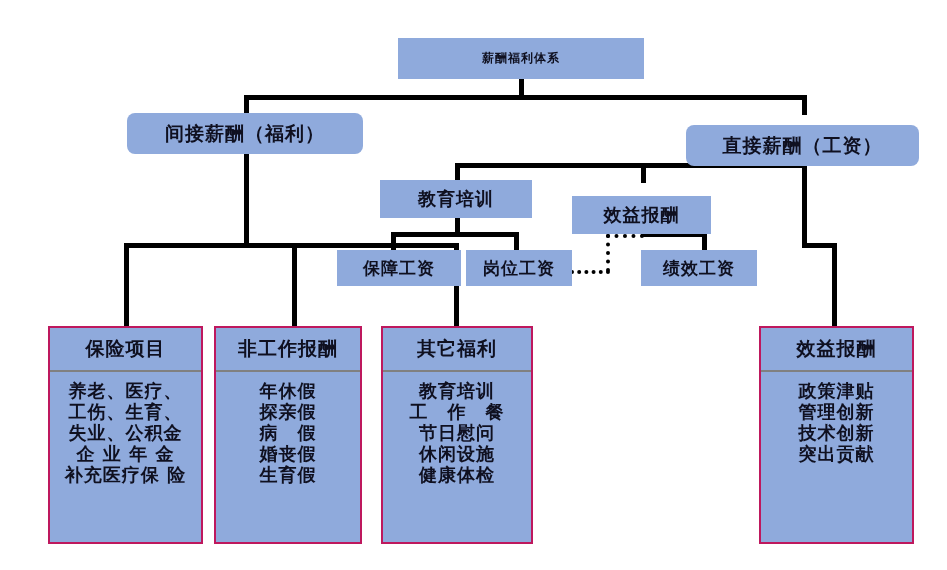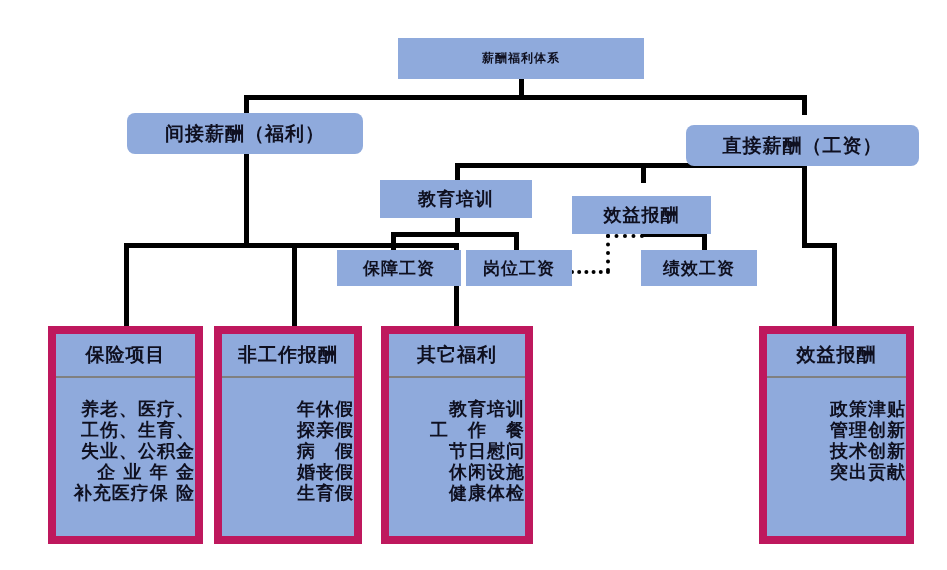--- a/index.html
+++ b/index.html
@@ -36,45 +36,45 @@
   }
   .box.lvl1{font-size:12px;}
   .box.lvl2{font-size:19px;border-radius:8px;}
   .box.lvl3{font-size:18px;}
   .box.lvl4{font-size:17px;}
 
   
   .panel{
     position:absolute;
     background:#8faadc;
-    border:8px solid #be185d;
+    border:2px solid #be185d;
     box-sizing:border-box;
     z-index:3;
     display:flex;
     flex-direction:column;
   }
   .panel-head{
     height:44px;
     flex:0 0 44px;
     display:flex;
     align-items:center;
     justify-content:center;
     font-size:19px;
     font-weight:bold;
     color:#0f1020;
     letter-spacing:1px;
     border-bottom:2px solid #808080;
     box-sizing:border-box;
   }
   .panel-body{
     flex:1 1 auto;
-    padding-top:20px;
+    padding-top:8px;
     display:flex;
     flex-direction:column;
-    align-items:flex-end;
+    align-items:center;
   }
   .panel-body .row{
     font-size:18px;
     font-weight:bold;
     color:#0f1020;
     line-height:21px;
     letter-spacing:1px;
     white-space:pre;
     text-align:center;
   }

